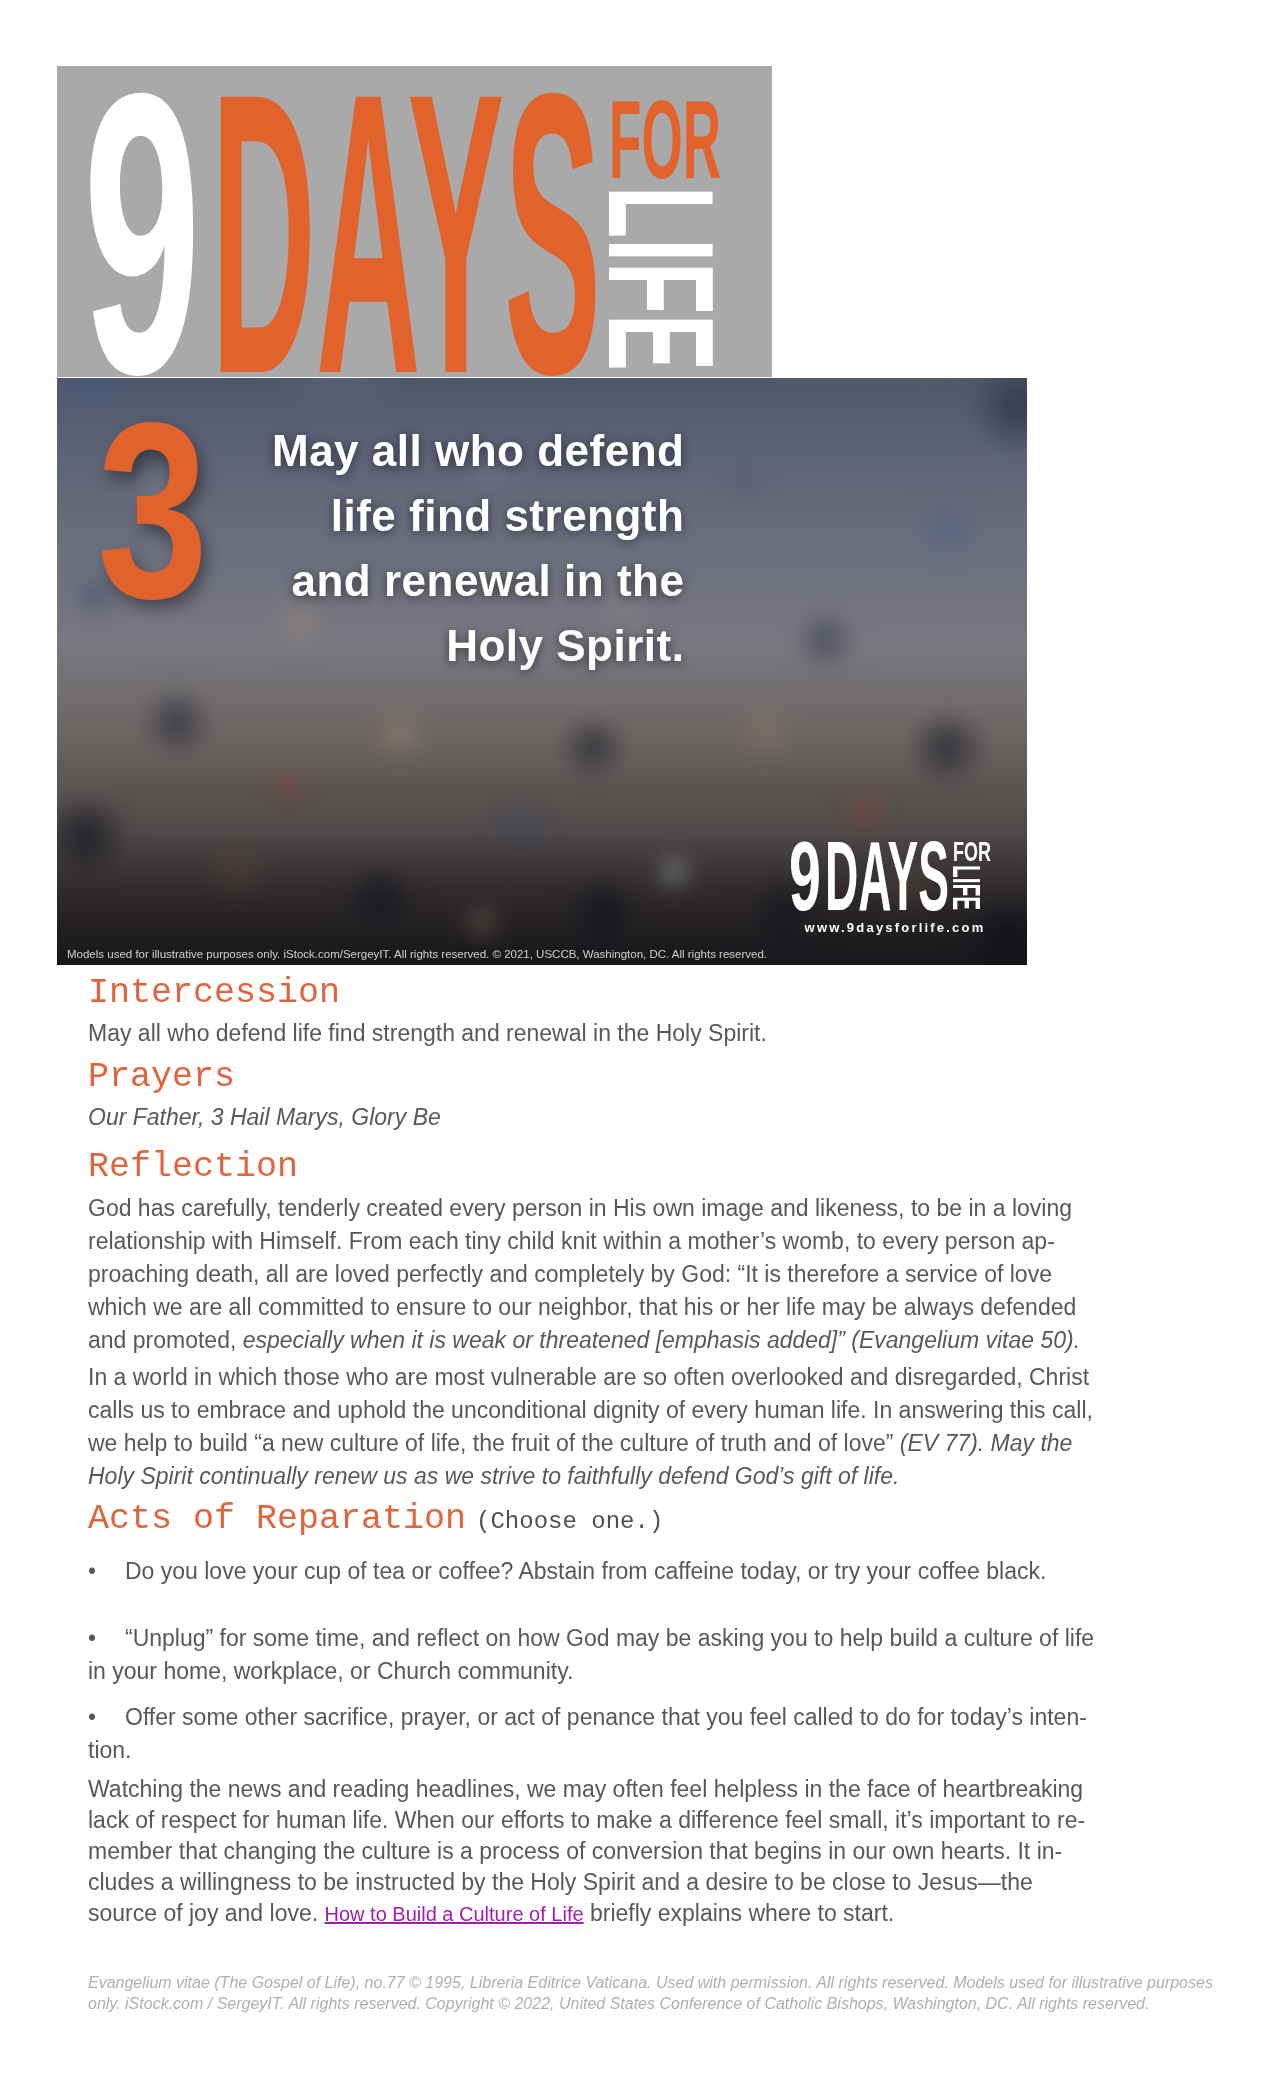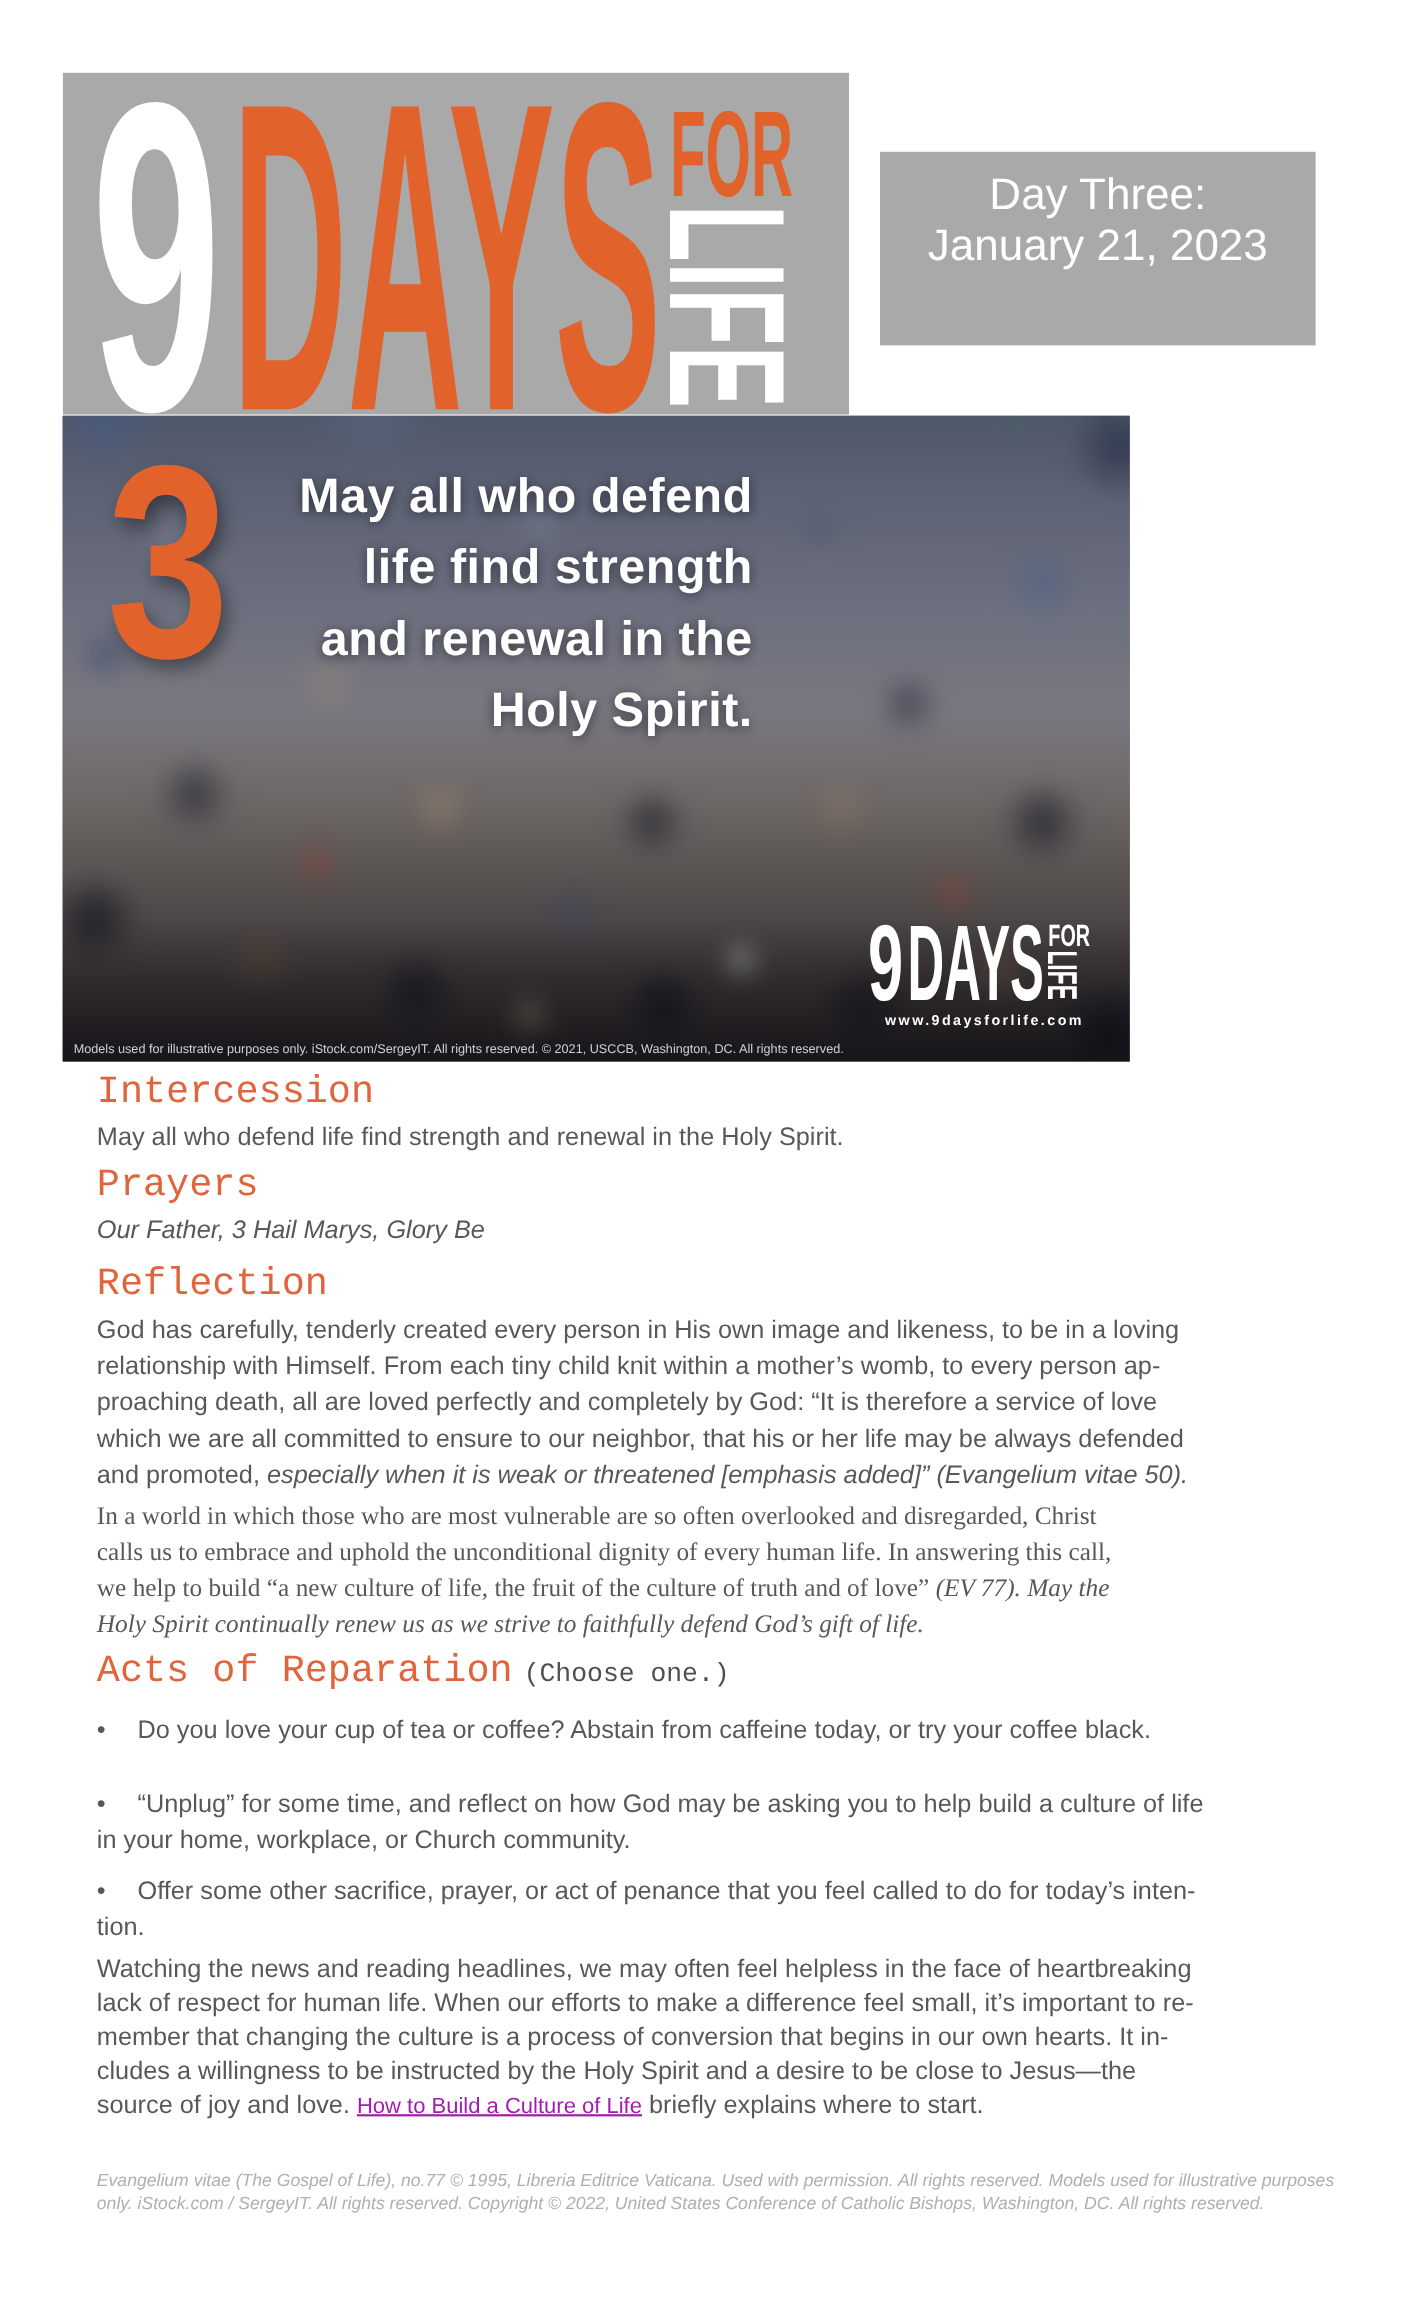--- a/index.html
+++ b/index.html
@@ -64,21 +64,21 @@
           color:rgba(255,255,255,.78);white-space:nowrap;}
 
   
   .sec{position:absolute;left:88px;width:1115px;}
   .sec-title{font-size:35px;line-height:42px;font-weight:400;color:#E0653C;margin:0;font-family:Liberation Mono, monospace;}
   .sec-sub{font-size:24px;color:#4f4f51;margin-left:10px;}
   .rich{font-size:23px;line-height:33px;color:#58585A;white-space:pre;margin:0;}
   .rich em{font-style:italic;}
   .lnk{color:#a21caf;text-decoration:underline;font-size:20px;}
   .mt3{margin-top:3px;} .mt4{margin-top:4px;}
-  .p2{margin-top:4px;font-family:Liberation Serif, serif;}
+  .p2{margin-top:4px;}
   .bullet{margin:0;font-size:23px;line-height:33px;color:#58585A;}
   .bullet .marker{display:inline-block;width:37px;}
   .b1{margin-top:12px;} .b2{margin-top:34px;} .b3{margin-top:13px;}
   .onestep-body{line-height:31px;margin-top:10px;}
   .footer{position:absolute;left:88px;top:1972px;width:1115px;font-size:16px;line-height:21px;
           font-style:italic;color:#AFAFAF;white-space:pre;}
 </style>
 </head>
 <body>
 
@@ -87,24 +87,20 @@
   <div class="logo-box">
     <svg width="715" height="311" viewBox="0 0 715 311">
       <rect x="0" y="0" width="715" height="311" fill="#A9A9A9"></rect>
       <text x="26" y="306" font-family="Liberation Sans, sans-serif" font-weight="bold" font-size="400" fill="#ffffff" textLength="118" lengthAdjust="spacingAndGlyphs">9</text>
       <text x="154" y="306" font-family="Liberation Sans, sans-serif" font-weight="bold" font-size="400" fill="#E2622C" textLength="390" lengthAdjust="spacingAndGlyphs">DAYS</text>
       <text x="552" y="112" font-family="Liberation Sans, sans-serif" font-weight="bold" font-size="111" fill="#E2622C" textLength="112" lengthAdjust="spacingAndGlyphs">FOR</text>
       <text transform="translate(552 120) rotate(90)" x="0" y="0" font-family="Liberation Sans, sans-serif" font-weight="bold" font-size="150" fill="#ffffff" textLength="185" lengthAdjust="spacingAndGlyphs">LIFE</text>
     </svg>
   </div>
 
-  <div class="day-banner">
-    <div>Day Three:</div>
-    <div>January 21, 2023</div>
-  </div>
 
   <div class="photo">
     <div class="photo-bg"></div>
     <div class="photo-shade"></div>
     <div class="num3">3</div>
     <div class="headline">May all who defend
 life find strength
 and renewal in the
 Holy Spirit.</div>
     <div class="wm">

